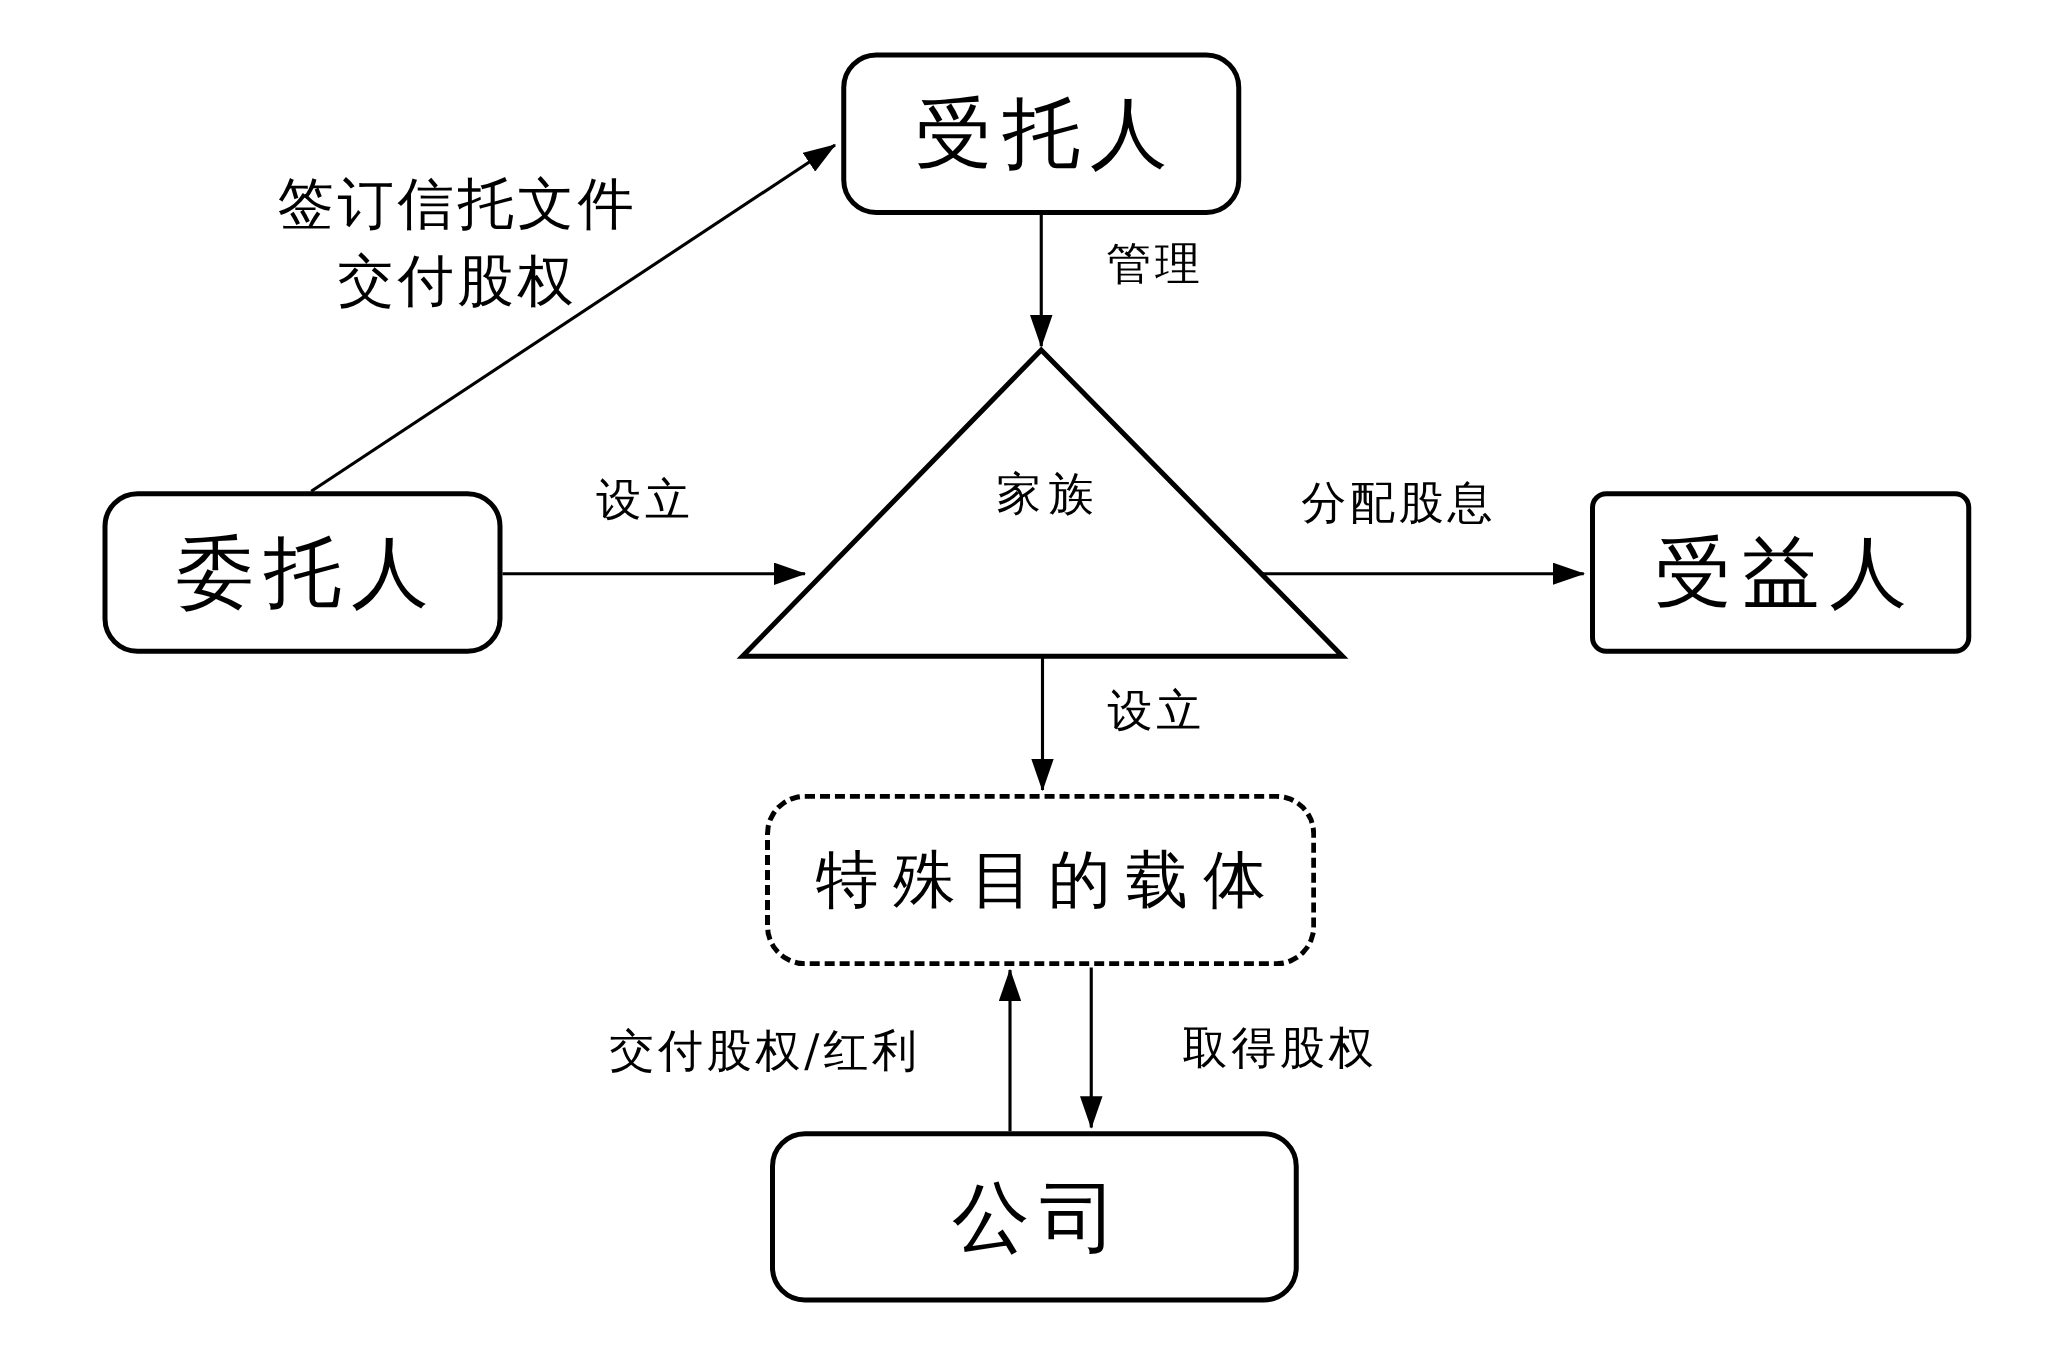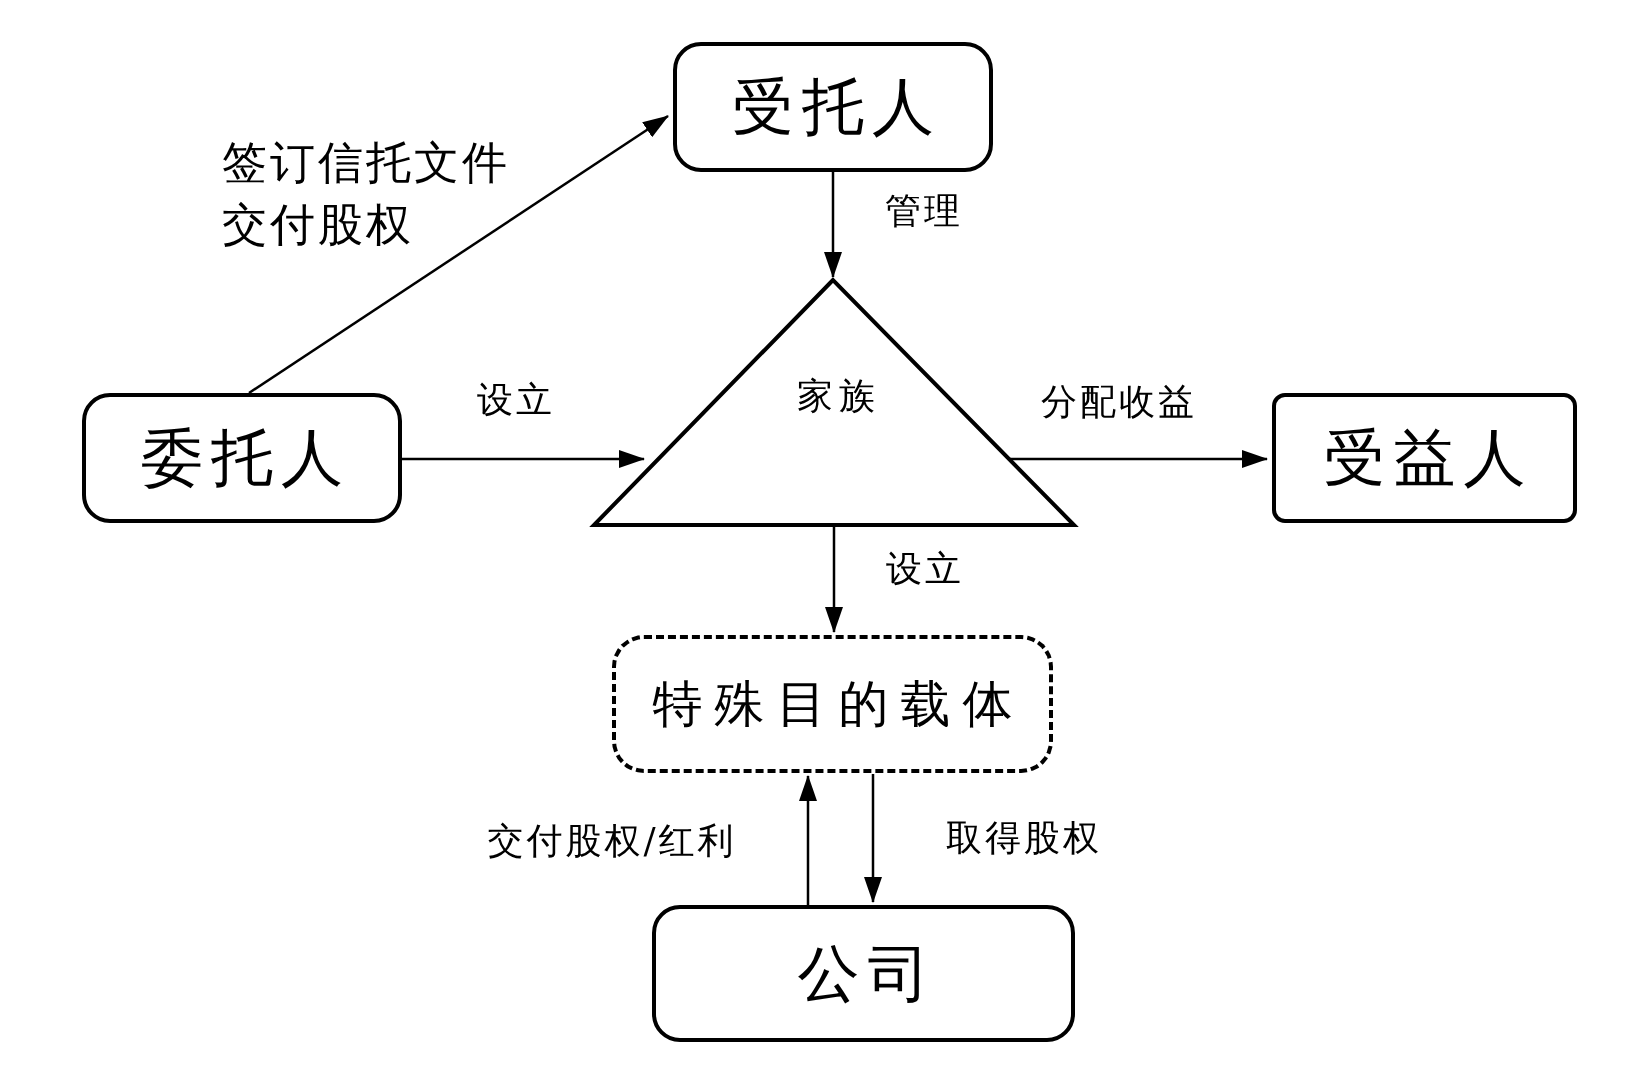--- a/index.html
+++ b/index.html
@@ -47,21 +47,21 @@
     position: absolute;
     display: flex;
     align-items: center;
     justify-content: center;
     font-size: 36px;
     white-space: nowrap;
     letter-spacing: 3px;
   }
   .edge-label.multiline {
     display: block;
-    text-align: left;
+    text-align: center;
     line-height: 62px;
     font-size: 45px;
   }
   .trust-label {
     position: absolute;
     text-align: center;
     font-size: 36px;
     line-height: 62px;
     letter-spacing: 6px;
     text-indent: 6px;
@@ -106,21 +106,21 @@
   </div>
 
   <div class="node" style="left:1272px; top:393px; width:305px; height:130px;border-radius:13px;">
     <span>受益人</span>
   </div>
 
   <div class="node dashed" style="left:612px; top:635px; width:441px; height:138px;">
     <span>特殊目的载体</span>
   </div>
 
-  <div class="node" style="left:652px; top:905px; width:423px; height:137px;text-align:center;">
+  <div class="node" style="left:616px; top:905px; width:423px; height:137px;text-align:center;">
     <span>公司</span>
   </div>
 
   <div class="trust-label" style="left:736px; top:365px; width:200px;">
     <div>家族</div>
   </div>
 
   <div class="edge-label multiline" style="left:222px; top:132px;">
     <div>签订信托文件</div>
     <div>交付股权</div>
@@ -128,21 +128,21 @@
 
   <div class="edge-label" style="left:446px; top:374px; width:140px; height:52px;">
     <span>设立</span>
   </div>
 
   <div class="edge-label" style="left:849px; top:185px; width:150px; height:52px;">
     <span>管理</span>
   </div>
 
   <div class="edge-label" style="left:1019px; top:376px; width:200px; height:52px;">
-    <span>分配收益</span>
+    <span>分配股息</span>
   </div>
 
   <div class="edge-label" style="left:855px; top:543px; width:140px; height:52px;">
     <span>设立</span>
   </div>
 
   <div class="edge-label" style="left:442px; top:815px; width:340px; height:52px;">
     <span>交付股权/红利</span>
   </div>
 

